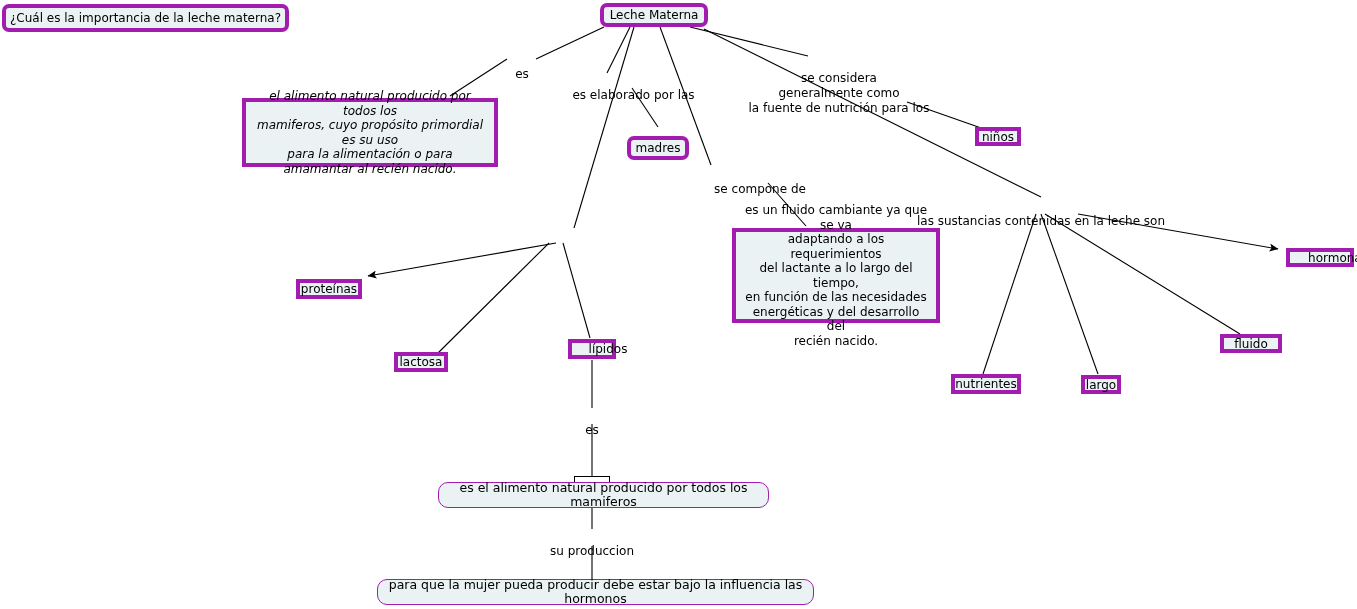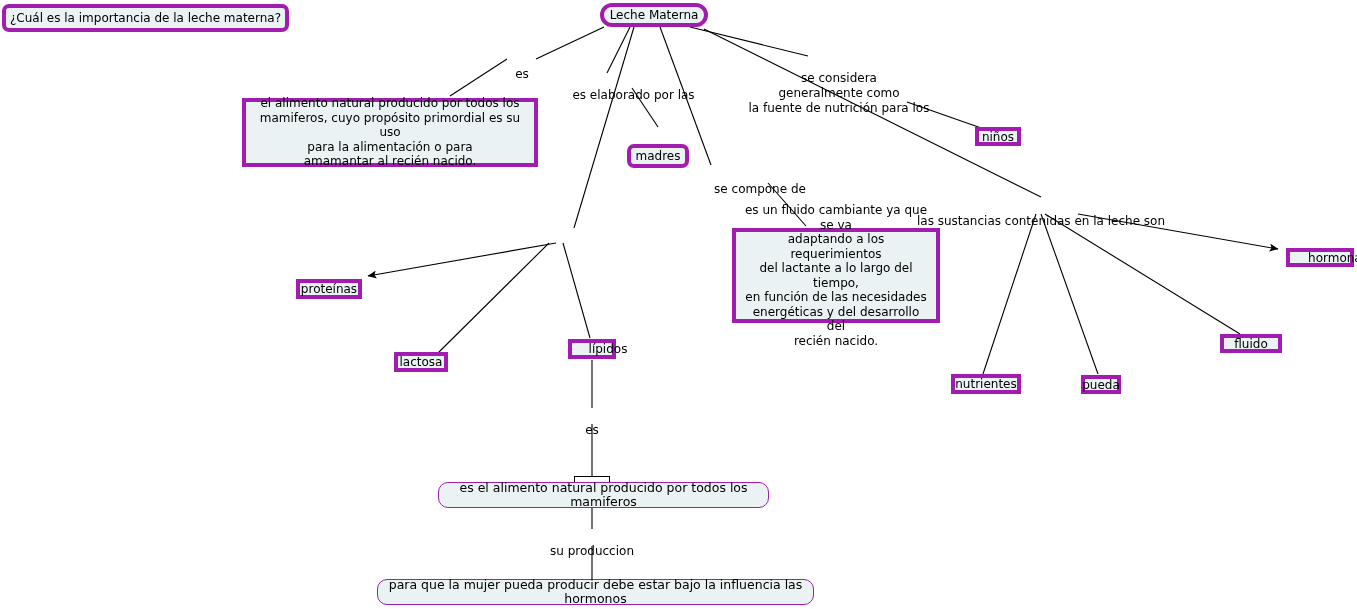--- a/index.html
+++ b/index.html
@@ -139,32 +139,32 @@
       <line x1="592" y1="507" x2="592" y2="529"></line>
 
       <line x1="592" y1="546" x2="592" y2="579"></line>
     </g>
   </svg>
 
   <div class="node pill" style="left:2px; top:4px; width:287px; height:28px; border-radius:7px; font-size:12px;">
     <span>¿Cuál es la importancia de la leche materna?</span>
   </div>
 
-  <div class="node rounded" style="left:600px; top:3px; width:108px; height:24px; border-radius:12px;">
+  <div class="node rounded" style="left:600px; top:3px; width:108px; height:24px; border-radius:7px;">
     <span>Leche Materna</span>
   </div>
 
-  <div class="node rect para" style="left:242px; top:98px; width:296px; height:69px;">
+  <div class="node rect para" style="left:242px; top:98px; width:256px; height:69px;font-style:italic;">
     <span>el alimento natural producido por todos los
 mamiferos, cuyo propósito primordial es su uso
 para la alimentación o para
 amamantar al recién nacido.</span>
   </div>
 
-  <div class="node rounded" style="left:627px; top:144px; width:62px; height:24px; border-radius:7px;">
+  <div class="node rounded" style="left:627px; top:136px; width:62px; height:24px; border-radius:7px;">
     <span>madres</span>
   </div>
 
   <div class="node rect" style="left:975px; top:127px; width:46px; height:19px;">
     <span>niños</span>
   </div>
 
   <div class="node rect para" style="left:732px; top:228px; width:208px; height:95px;">
     <span>es un fluido cambiante ya que se va
 adaptando a los requerimientos
@@ -180,21 +180,21 @@
 
   <div class="node rect" style="left:1220px; top:334px; width:62px; height:19px;">
     <span>fluido</span>
   </div>
 
   <div class="node rect" style="left:951px; top:374px; width:70px; height:20px;">
     <span>nutrientes</span>
   </div>
 
   <div class="node rect" style="left:1081px; top:375px; width:40px; height:19px;">
-    <span>pueda</span>
+    <span>largo</span>
   </div>
 
   <div class="node rect" style="left:296px; top:279px; width:66px; height:20px;">
     <span>proteínas</span>
   </div>
 
   <div class="node rect" style="left:394px; top:352px; width:54px; height:20px;">
     <span>lactosa</span>
   </div>
 

